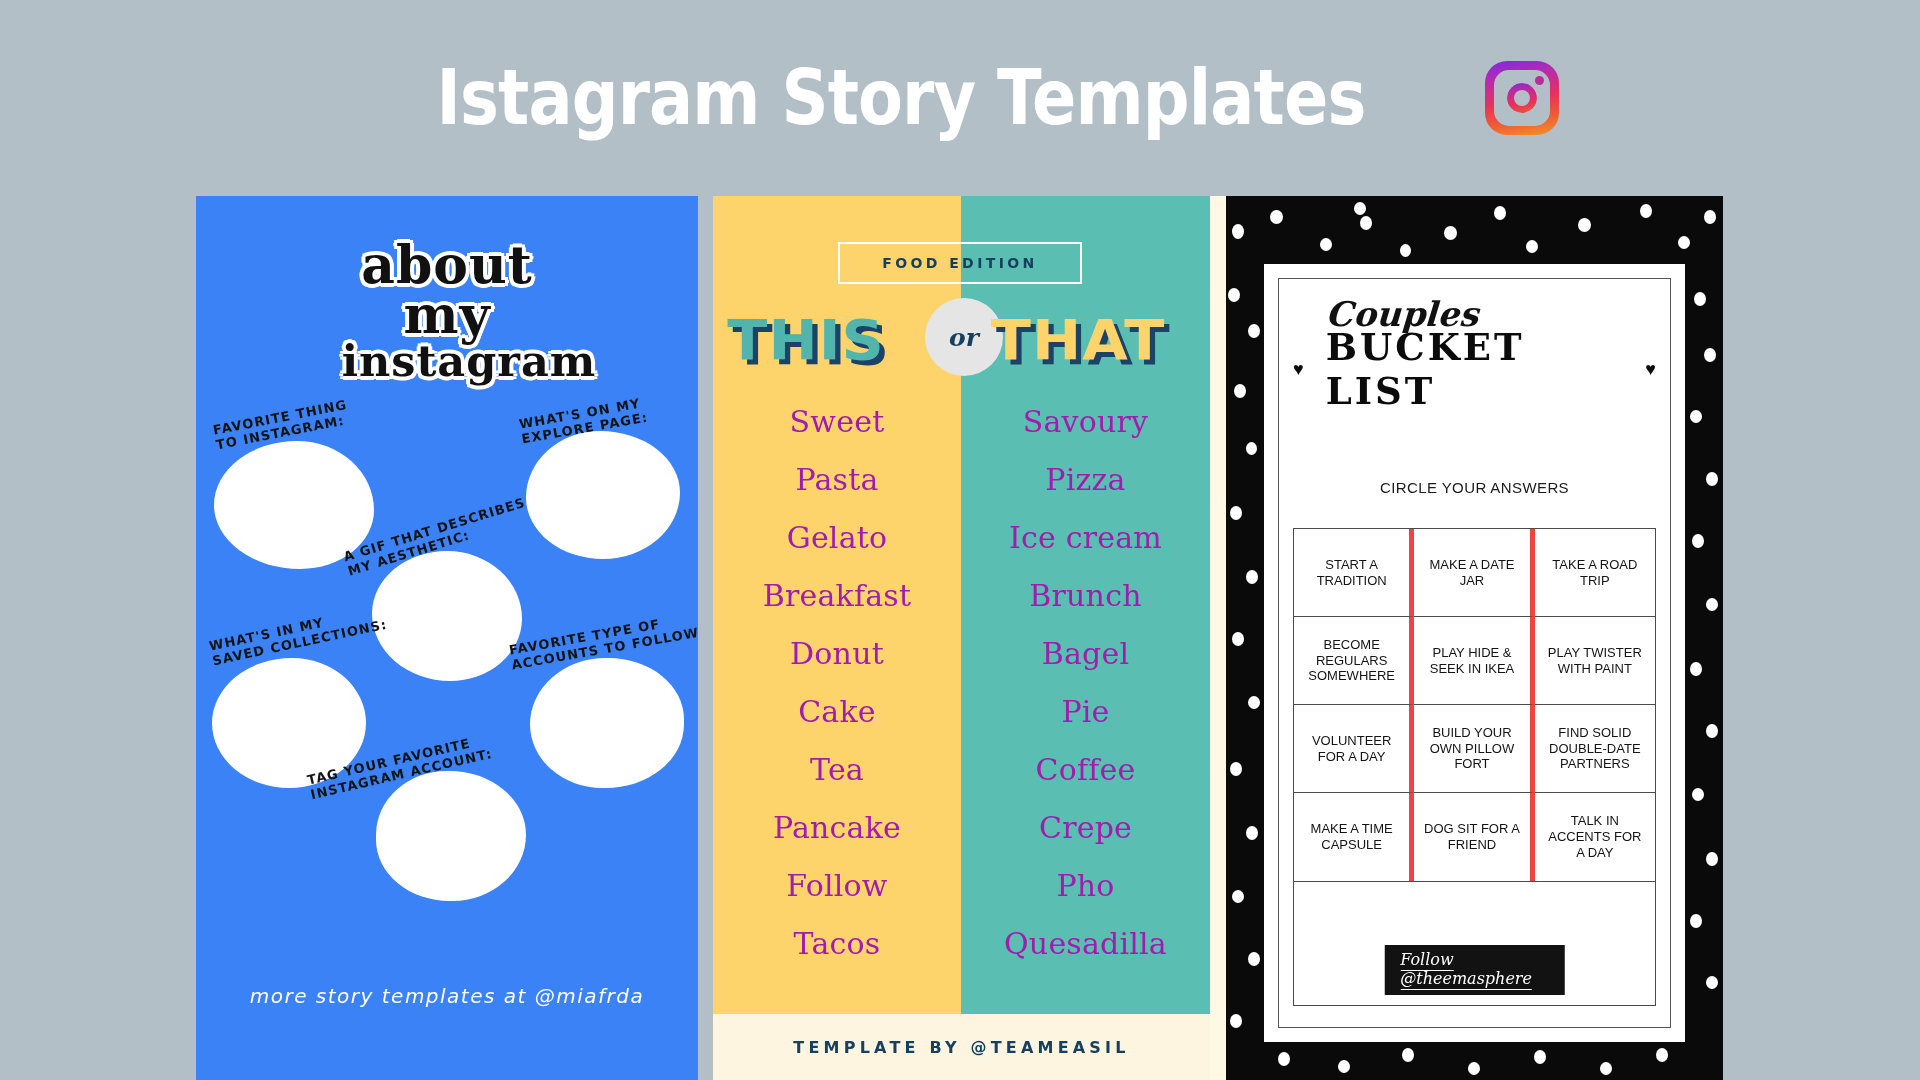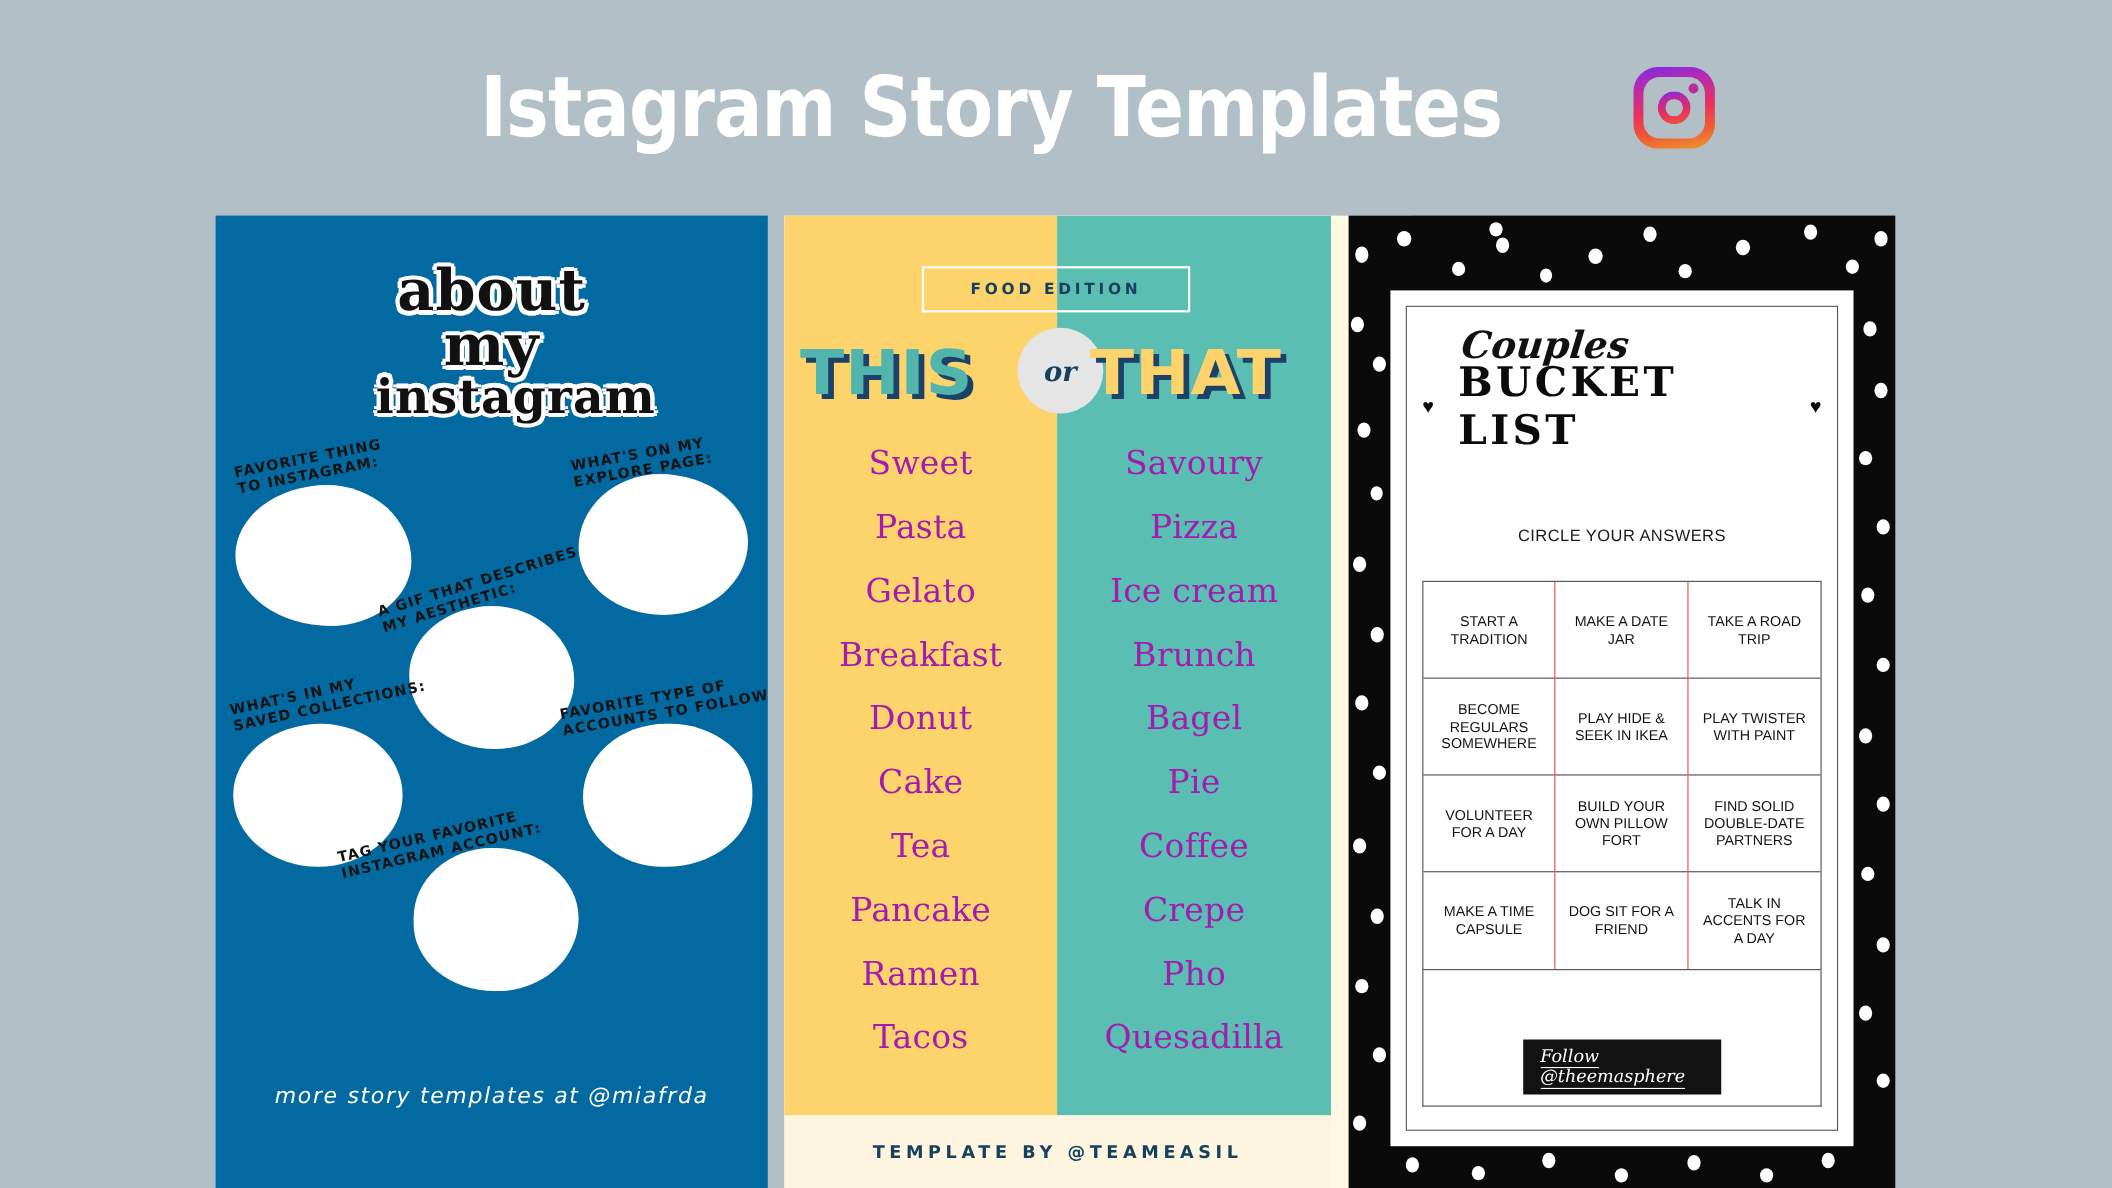--- a/index.html
+++ b/index.html
@@ -59,21 +59,21 @@
 
   
   .card {
     position: absolute;
     top: 196px;
     height: 884px;
     overflow: hidden;
   }
 
   
-  #card-about { left: 196px; width: 502px; background: #0369a1; }
+  #card-about { left: 196px; width: 502px; background: #3b82f6; }
   #about-title {
     margin-top: 44px;
     text-align: center;
     font-family: "DejaVu Serif", serif;
     font-weight: 700;
     font-size: 52px;
     line-height: 0.97;
     color: #111111;
     letter-spacing: 1px;
     text-shadow:
@@ -234,21 +234,21 @@
     color: #1a1a1a;
   }
   #bl-grid {
     margin-top: 32px;
     border: 1px solid #4b4b4b;
     display: grid;
     grid-template-columns: 1fr 1fr 1fr;
     grid-template-rows: repeat(4, 88px);
   }
   .bl-cell {
-    border-right: 1px solid #ef4444;
+    border-right: 5px solid #ef4444;
     border-bottom: 1px solid #4b4b4b;
     display: flex; align-items: center; justify-content: center;
     text-align: center;
     padding: 4px 6px;
     font-family: "Liberation Sans", sans-serif;
     font-size: 13px;
     line-height: 1.22;
     color: #141414;
   }
   .bl-cell:nth-child(3n) { border-right: none; }
@@ -367,21 +367,21 @@
     </div>
     <div class="tt-row">
       <div class="tt-cell">Tea</div>
       <div class="tt-cell right">Coffee</div>
     </div>
     <div class="tt-row">
       <div class="tt-cell">Pancake</div>
       <div class="tt-cell right">Crepe</div>
     </div>
     <div class="tt-row">
-      <div class="tt-cell">Ramen</div>
+      <div class="tt-cell">Follow</div>
       <div class="tt-cell right">Pho</div>
     </div>
     <div class="tt-row">
       <div class="tt-cell">Tacos</div>
       <div class="tt-cell right">Quesadilla</div>
     </div>
   </div>
 
   <div id="tt-footer">TEMPLATE BY @TEAMEASIL</div>
 </div>

